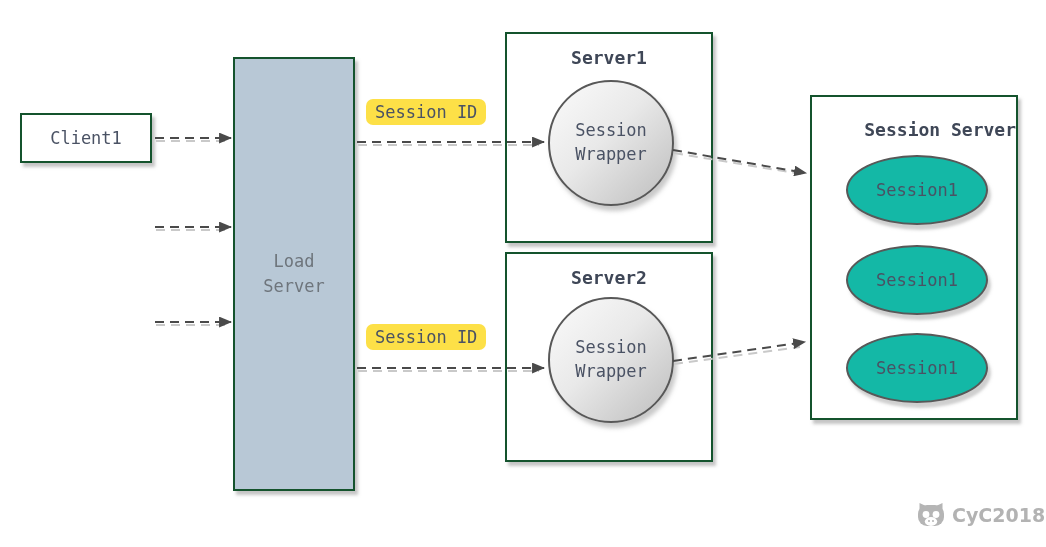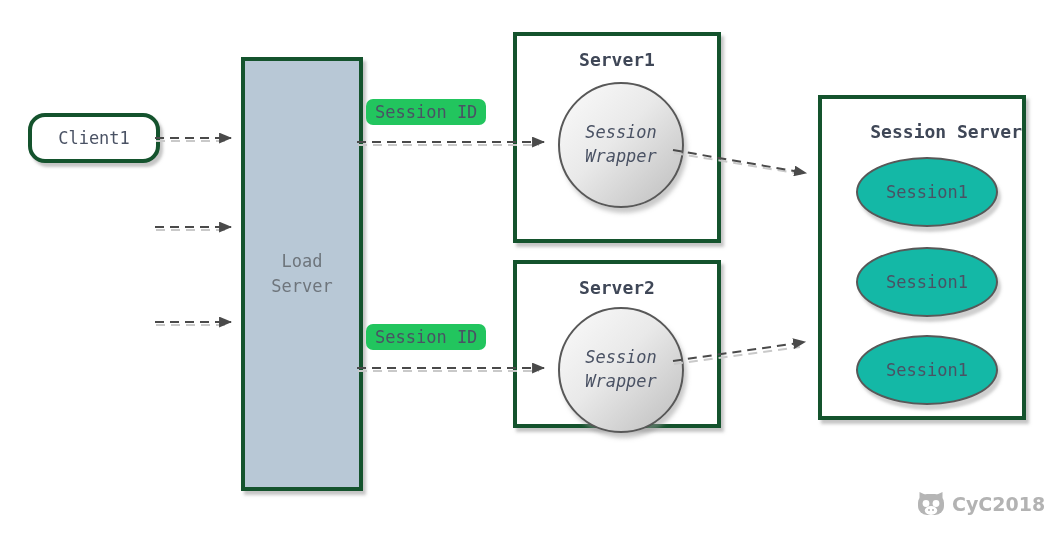--- a/index.html
+++ b/index.html
@@ -2,62 +2,62 @@
 <html><head>
 <meta charset="utf-8">
 <style>
   html,body{margin:0;padding:0;background:#ffffff;}
   .canvas{
     position:relative;width:1046px;height:547px;background:#ffffff;overflow:hidden;
     font-family:"DejaVu Sans Mono",monospace;color:#4a5264;
   }
   .connectors{position:absolute;left:0;top:0;z-index:5;pointer-events:none;}
   .node{
-    position:absolute;box-sizing:border-box;border:4px solid #14532d;background:#ffffff;
-    box-shadow:3px 4px 3px rgba(150,150,150,.55);z-index:2;margin-left:8px;
+    position:absolute;box-sizing:border-box;border:2px solid #14532d;background:#ffffff;
+    box-shadow:3px 4px 3px rgba(150,150,150,.55);z-index:2;
   }
   .client{
-    left:20px;width:132px;height:50px;border-radius:17px;
+    left:20px;width:132px;height:50px;border-radius:0;
     display:flex;align-items:center;justify-content:center;font-size:17px;
   }
   .client1{top:113px;} .client2{top:202px;} .client3{top:297px;}
   .lb{
     left:233px;top:57px;width:122px;height:434px;background:#b8c8d6;
     display:flex;flex-direction:column;align-items:center;justify-content:center;
     color:#6e757c;font-size:17px;line-height:1.45;
   }
   .server{left:505px;width:208px;}
   .server1{top:32px;height:211px;}
-  .server2{top:260px;height:168px;}
+  .server2{top:252px;height:210px;}
   .server-title{margin-top:13px;text-align:center;font-weight:bold;font-size:18px;color:#3f4757;}
   .circle{
     position:absolute;width:126px;height:126px;left:41px;box-sizing:border-box;
     border:2px solid #585858;border-radius:50%;
     background:linear-gradient(135deg,#fbfbfb 0%,#e9e9e9 45%,#bdbdbd 100%);
     box-shadow:3px 5px 4px rgba(150,150,150,.5);
     display:flex;flex-direction:column;align-items:center;justify-content:center;
-    font-size:17px;line-height:1.4;color:#4a5264;font-style:italic;
+    font-size:17px;line-height:1.4;color:#4a5264;
   }
   .circle.c1{top:46px;} .circle.c2{top:43px;}
   .session-server{left:810px;top:95px;width:208px;height:325px;}
   .ss-title{margin-top:22px;text-align:right;font-weight:bold;font-size:18px;color:#3f4757;}
   .ellipse{
     position:absolute;left:34px;width:142px;height:70px;box-sizing:border-box;
     border:2px solid #585858;border-radius:50%;background:#14b8a6;
     box-shadow:3px 5px 3px rgba(160,160,160,.5);
     display:flex;align-items:center;justify-content:center;font-size:17px;
   }
   .e1{top:58px;} .e2{top:148px;} .e3{top:236px;}
   .sid{
-    position:absolute;left:366px;z-index:3;background:#22c55e;border-radius:7px;
+    position:absolute;left:366px;z-index:3;background:#fde047;border-radius:7px;
     padding:3px 9px;font-size:17px;color:#4a5264;
   }
   .sid1{top:99px;} .sid2{top:324px;}
   .watermark{
-    position:absolute;left:916px;top:491px;z-index:2;display:flex;align-items:center;gap:6px;
+    position:absolute;left:916px;top:502px;z-index:2;display:flex;align-items:center;gap:6px;
     color:#b3b3b3;font-family:"DejaVu Sans",sans-serif;font-weight:bold;font-size:19px;
   }
 </style>
 </head>
 <body>
 
 <div class="canvas">
 
   <svg class="connectors" width="1046" height="547" viewBox="0 0 1046 547">
     <defs>

